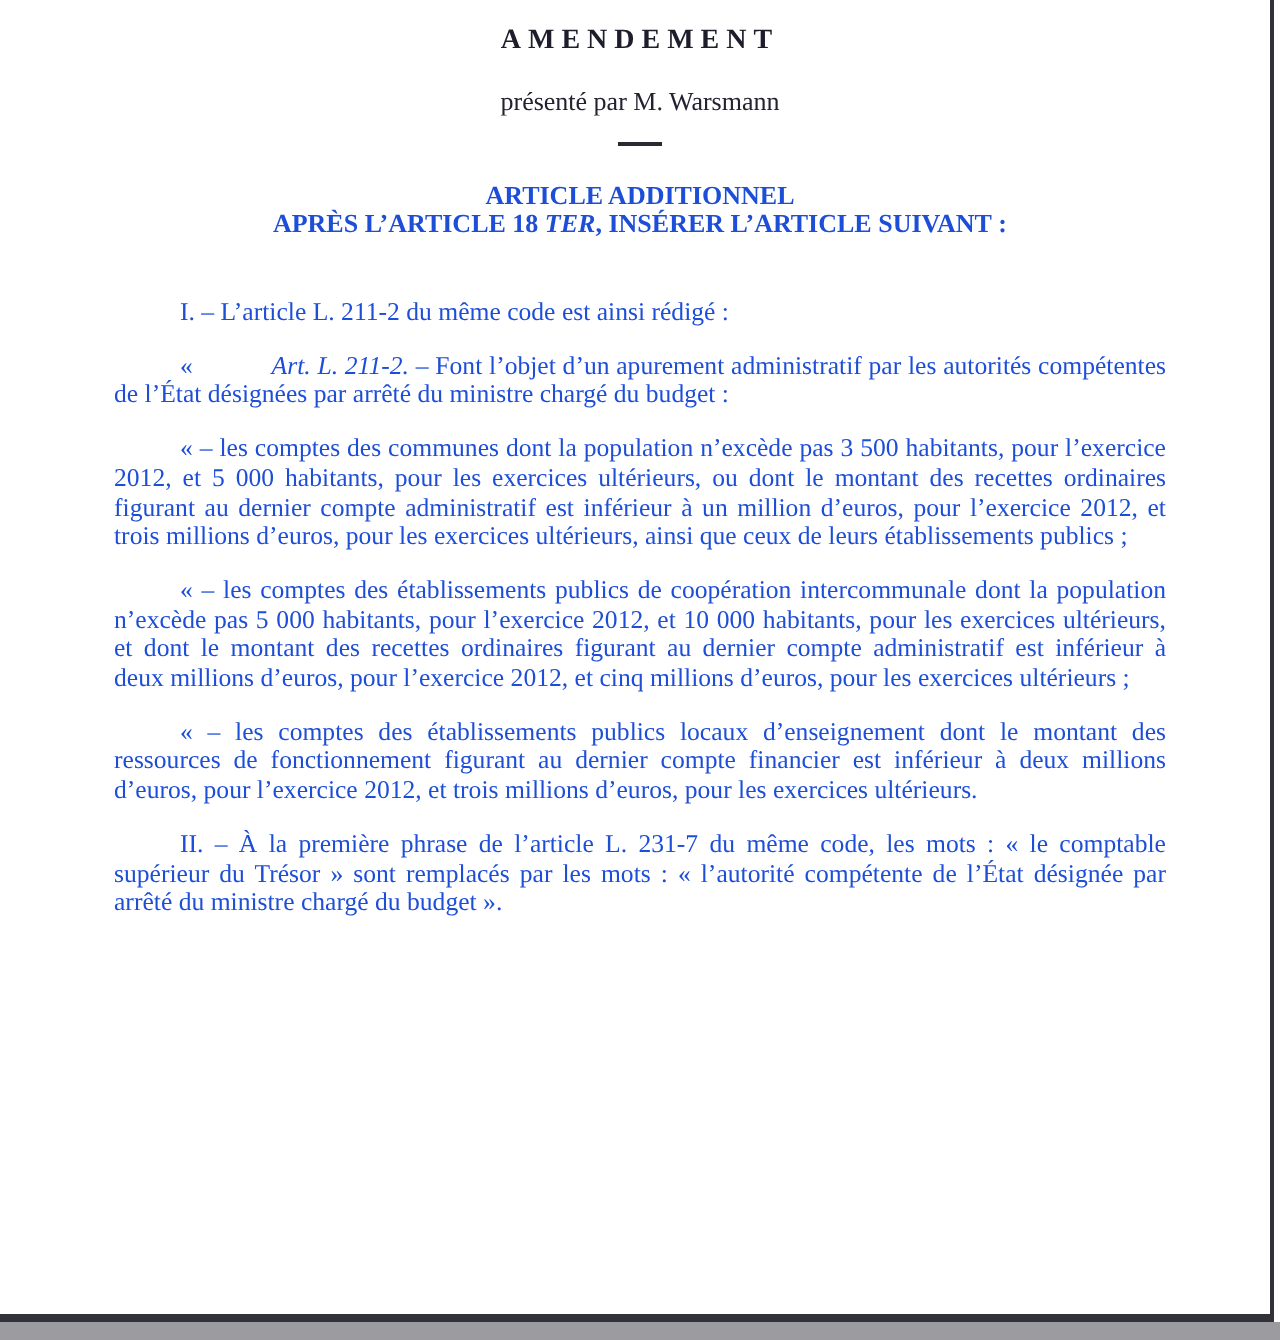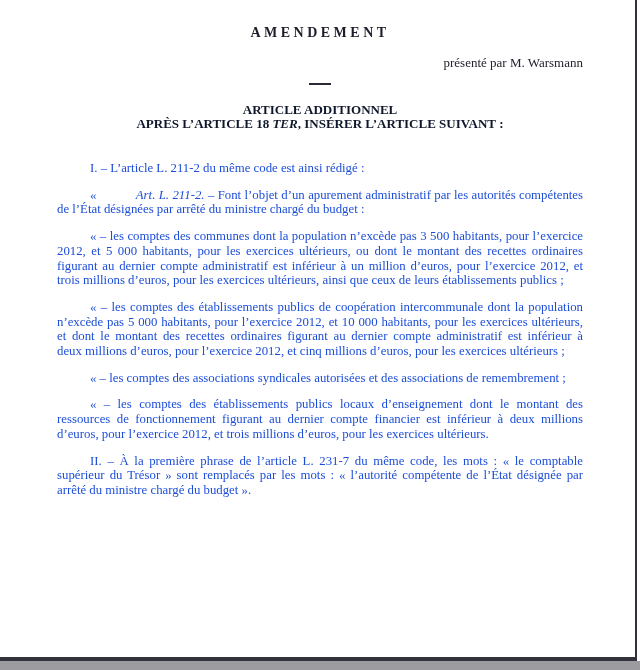--- a/index.html
+++ b/index.html
@@ -17,47 +17,47 @@
     width: 640px;
     height: 670px;
     background: #ffffff;
     font-family: "Liberation Serif", serif;
     color: #222230;
   }
   .content {
     padding: 12px 57px 0 57px;
   }
   .doc-title {
-    margin: 12px;
+    margin: 0;
     padding-top: 1px;
     font-size: 14px;
     font-weight: bold;
     text-align: center;
     letter-spacing: 3.5px;
     color: #1d1d2b;
   }
   .presented {
     margin: 14px 0 0 0;
     font-size: 13px;
-    text-align: right;
+    text-align: center;
     font-family: Liberation Serif, serif;
   }
   .dash {
     width: 22px;
     height: 2px;
     background: #2a2a36;
     margin: 12px auto 0 auto;
   }
   .article-heading {
     margin: 18px 0 0 0;
     font-size: 13px;
     font-weight: bold;
     text-align: center;
     line-height: 14px;
-    color: #0f172a;
+    color: #1d4ed8;
   }
   .article-heading .line {
     display: block;
   }
   .article-heading em {
   }
   .body-text {
     margin-top: 30px;
   }
   .body-text p {
@@ -118,21 +118,20 @@
     <div class="body-text">
 
       <p>I.&nbsp;– L’article L.&nbsp;211-2 du même code est ainsi rédigé&nbsp;:</p>
 
       <p><span>«&nbsp;</span><em>Art. L. 211-2.</em><span>&nbsp;– Font l’objet d’un apurement administratif par les autorités compétentes de l’État désignées par arrêté du ministre chargé du budget&nbsp;:</span></p>
 
       <p>«&nbsp;– les comptes des communes dont la population n’excède pas 3&nbsp;500 habitants, pour l’exercice 2012, et 5&nbsp;000 habitants, pour les exercices ultérieurs, ou dont le montant des recettes ordinaires figurant au dernier compte administratif est inférieur à un million d’euros, pour l’exercice 2012, et trois millions d’euros, pour les exercices ultérieurs, ainsi que ceux de leurs établissements publics&nbsp;;</p>
 
       <p>«&nbsp;– les comptes des établissements publics de coopération intercommunale dont la population n’excède pas 5&nbsp;000 habitants, pour l’exercice 2012, et 10&nbsp;000 habitants, pour les exercices ultérieurs, et dont le montant des recettes ordinaires figurant au dernier compte administratif est inférieur à deux&nbsp;millions d’euros, pour l’exercice 2012, et cinq&nbsp;millions d’euros, pour les exercices ultérieurs&nbsp;;</p>
 
-      <p>«&nbsp;– les comptes des associations syndicales autorisées et des associations de remembrement&nbsp;;</p>
 
       <p>«&nbsp;– les comptes des établissements publics locaux d’enseignement dont le montant des ressources de fonctionnement figurant au dernier compte financier est inférieur à deux&nbsp;millions d’euros, pour l’exercice 2012, et trois millions d’euros, pour les exercices ultérieurs.</p>
 
 
       <p>II.&nbsp;– À la première phrase de l’article L.&nbsp;231-7 du même code, les mots&nbsp;: «&nbsp;le comptable supérieur du Trésor&nbsp;» sont remplacés par les mots&nbsp;: «&nbsp;l’autorité compétente de l’État désignée par arrêté du ministre chargé du budget&nbsp;».</p>
 
     </div>
   </div>
 
   <div class="edge-right"></div>

